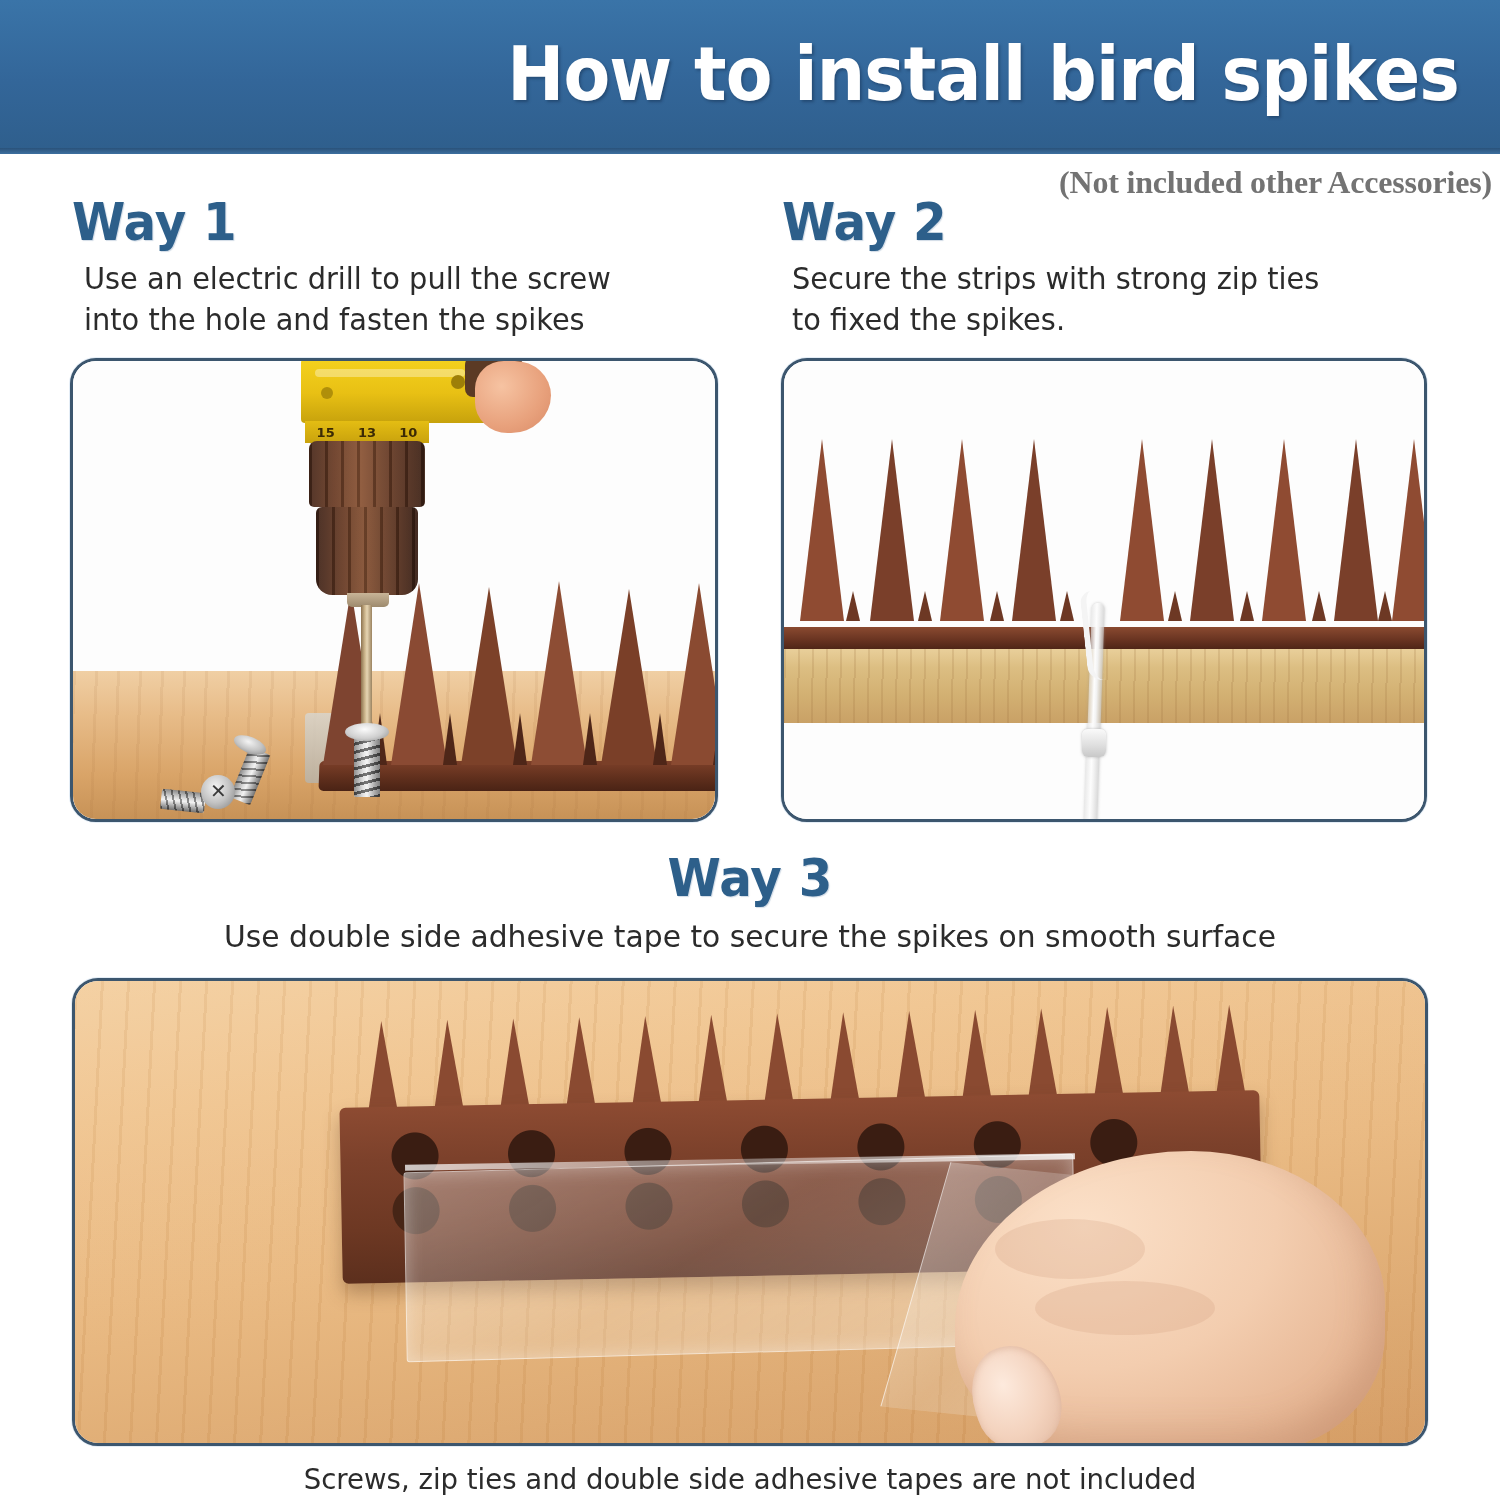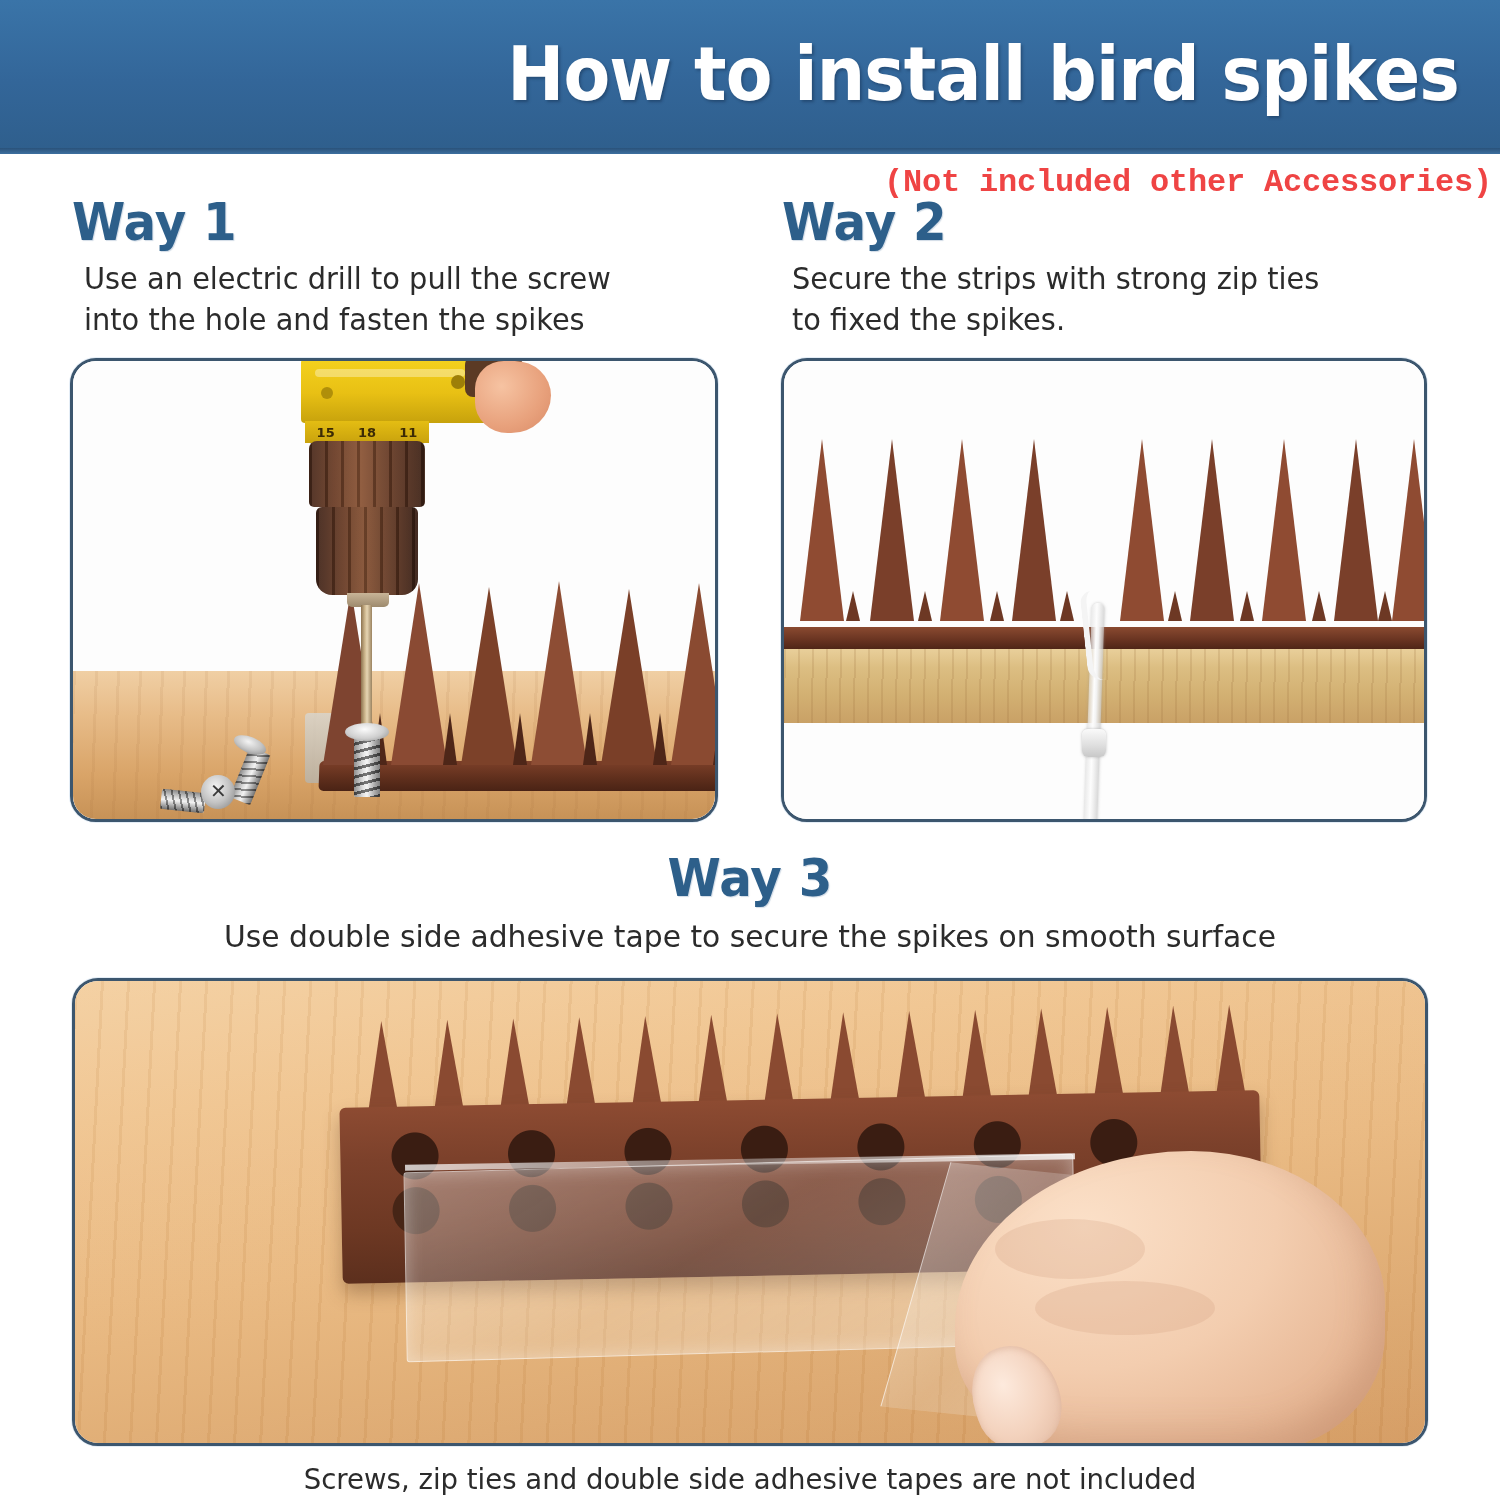--- a/index.html
+++ b/index.html
@@ -30,22 +30,22 @@
     letter-spacing: -1px;
     transform: scaleX(0.92);
     text-shadow: 2px 2px 3px rgba(20,45,75,0.45);
     white-space: nowrap;
     font-family: "DejaVu Sans", sans-serif;
   }
 
   
   .notice {
     position: absolute; right: 8px; top: 164px;
-    color: #ef4444;
-    font-family: Liberation Mono, monospace;
+    color: #737373;
+    font-family: Liberation Serif, serif;
     font-weight: bold;
     font-size: 32px;
     white-space: nowrap;
     letter-spacing: -0.2px;
   }
 
   
   .way-title {
     position: absolute;
     color: #2d5f8a;
@@ -394,22 +394,22 @@
   <div class="sm-spike" style="left:640px;"></div>
 
   <div class="drill-body">
     <div class="drill-vent"></div>
     <div class="drill-vent2"></div>
   </div>
   <div class="hand-p1b"></div>
   <div class="hand-p1"></div>
   <div class="drill-clutch">
     <span>15</span>
-    <span>18</span>
-    <span>11</span>
+    <span>13</span>
+    <span>10</span>
   </div>
   <div class="drill-chuck1">
       <div class="chuck-grooves"></div>
     </div>
   <div class="drill-chuck2">
       <div class="chuck-grooves"></div>
     </div>
   <div class="chuck-tip"></div>
   <div class="drill-bit"></div>
 

